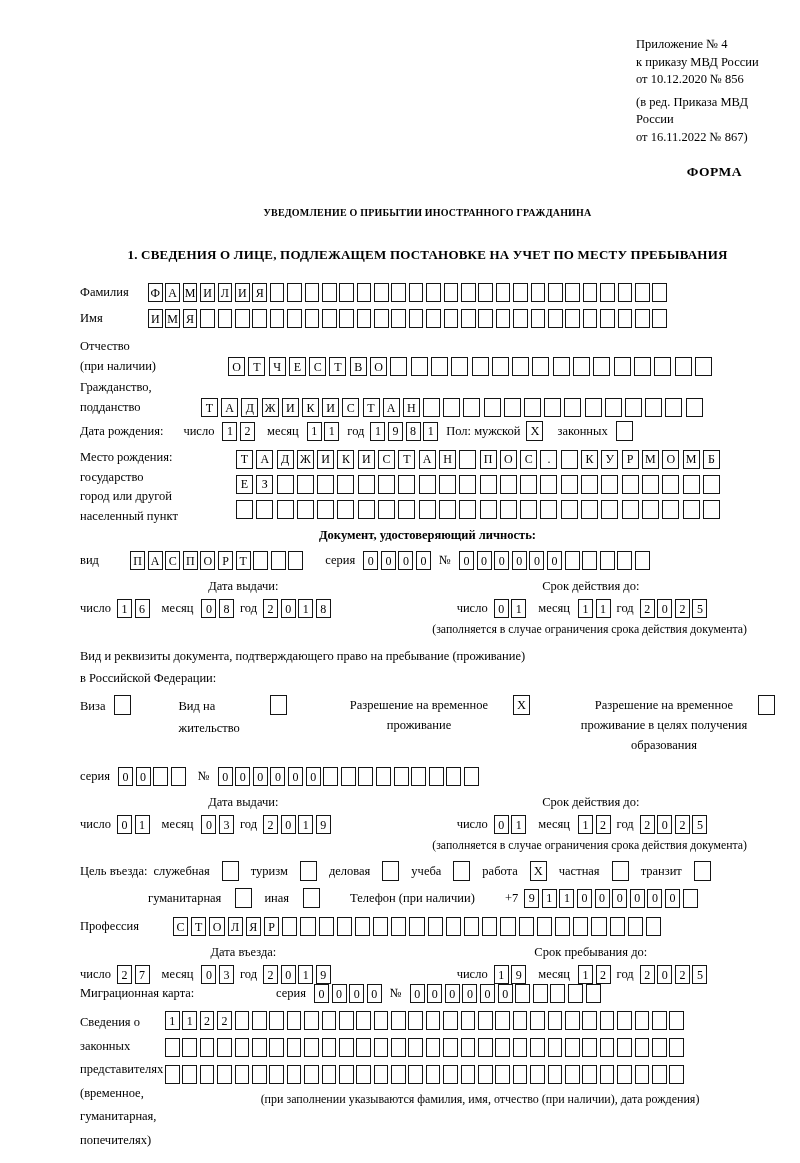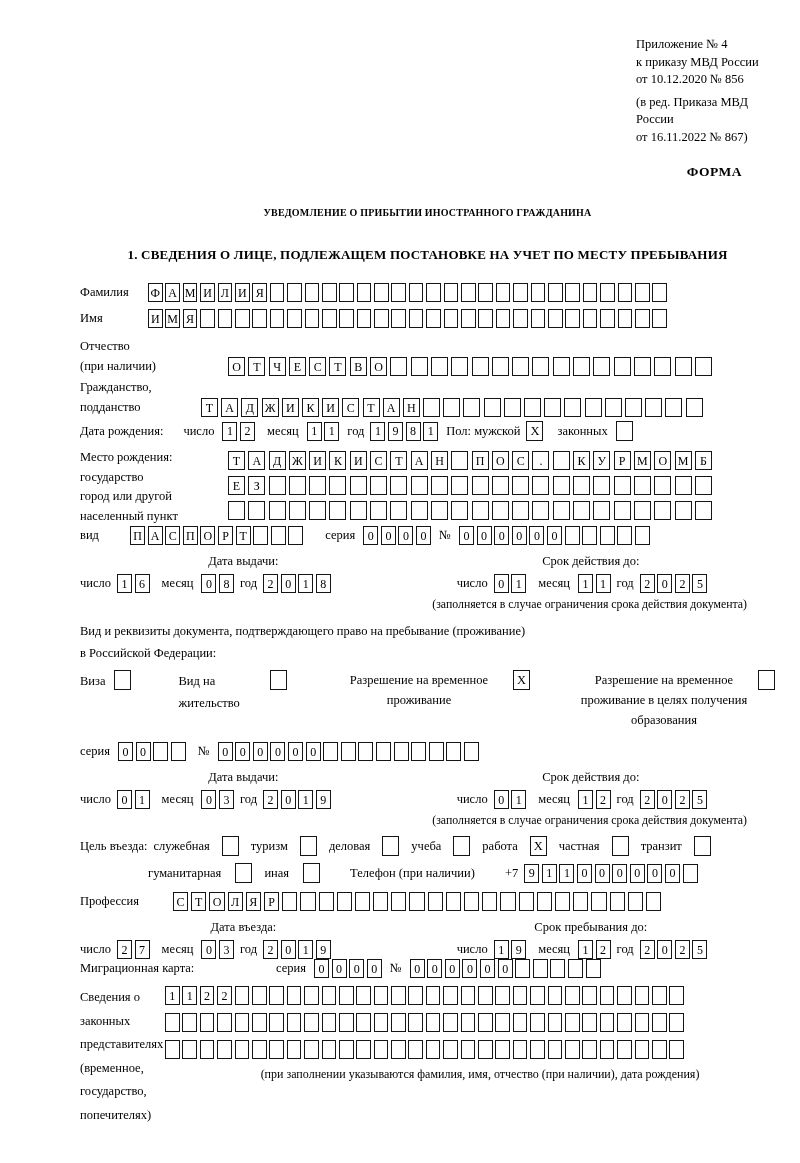--- a/index.html
+++ b/index.html
@@ -32,21 +32,21 @@
   .f-row.top { align-items:flex-end; margin-bottom:0;font-family:Liberation Serif, serif; }
   .lbl { white-space:nowrap; }
   .w68  { flex:0 0 68px; }
   .w148 { flex:0 0 148px; line-height:20px; padding-top:1px; }
   .w121 { flex:0 0 121px; line-height:20px; padding-top:1px; }
   .w93  { flex:0 0 93px; }
   .gap6  { margin-right:6px; }  .gap8 { margin-right:8px; }
   .gap12 { margin-right:12px; } .gap20 { margin-right:20px; }
   .mt4 { margin-top:4px; } 
 
-  .bp-block { display:flex; align-items:flex-end; margin-top:4px; }
+  .bp-block { display:flex; align-items:center; margin-top:4px;gap:8px; }
   .bp-labels { flex:0 0 148px; line-height:19.5px; }
   .bp-cells .cells { margin-bottom:6px; display:flex; }
 
   .doc-heading { text-align:center; font-weight:bold; margin:2px 0 8px; }
 
   .dates { display:flex; margin-top:9px; }
   .half-l { width:47%; } .half-r { width:53%; }
   .dh { text-align:center; margin-bottom:5px; }
   .dr { display:flex; align-items:center; }
   .half-r .dr { padding-left:50px; }
@@ -336,20 +336,21 @@
           <span class="cell"></span>
           <span class="cell"></span>
           <span class="cell"></span>
           <span class="cell"></span>
           <span class="cell"></span>
           <span class="cell"></span>
         </span>
     </div>
   </div>
 
+  <div class="doc-heading">Документ, удостоверяющий личность:</div>
 
   <div class="f-row">
     <span class="lbl" style="flex:0 0 50px">вид</span>
     <span class="cells" style="margin-right:22px">
         <span class="cell">П</span>
         <span class="cell">А</span>
         <span class="cell">С</span>
         <span class="cell">П</span>
         <span class="cell">О</span>
         <span class="cell">Р</span>
@@ -672,21 +673,21 @@
         <span class="cell"></span>
       </span>
   </div>
 
   <div class="guard">
     <div class="guard-labels">
       <div>Сведения о</div>
       <div>законных</div>
       <div>представителях</div>
       <div>(временное,</div>
-      <div>государство,</div>
+      <div>гуманитарная,</div>
       <div>попечителях)</div>
     </div>
     <div class="guard-cells">
       <span class="cells c30">
           <span class="cell">1</span>
           <span class="cell">1</span>
           <span class="cell">2</span>
           <span class="cell">2</span>
           <span class="cell"></span>
           <span class="cell"></span>

